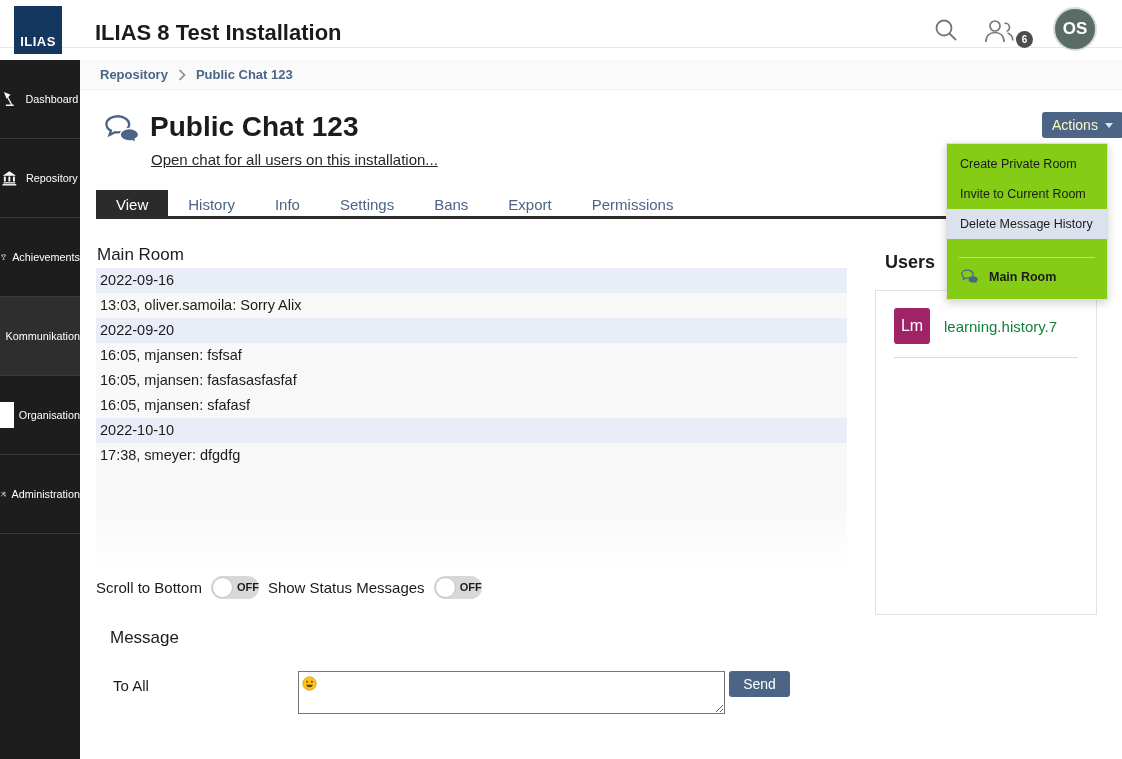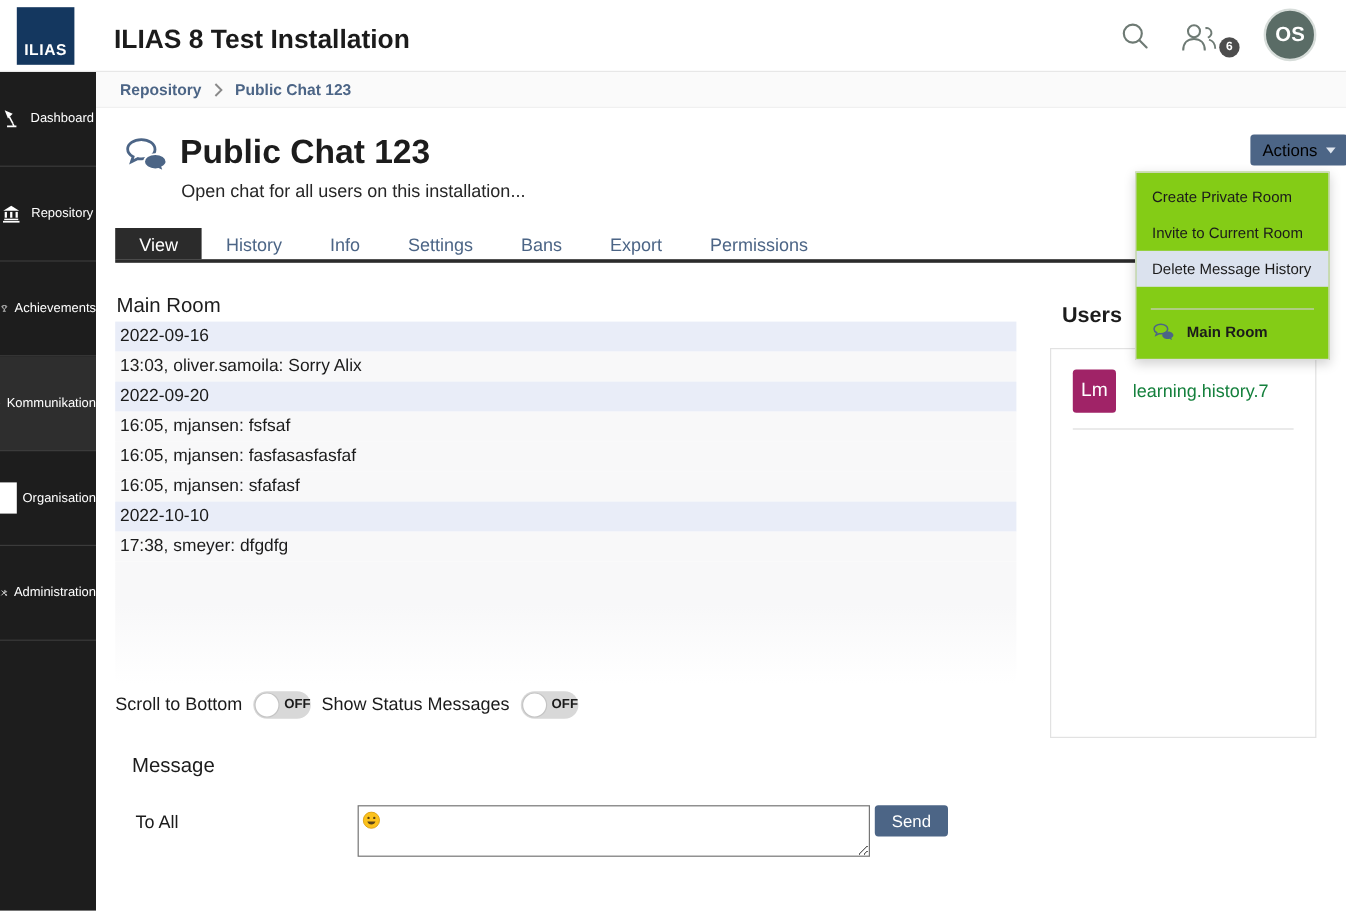--- a/index.html
+++ b/index.html
@@ -5,21 +5,21 @@
   :root{
     --accent:#4c6586; --dark:#2b2b2b; --sidebar-bg:#1d1d1d; --sidebar-active:#2e2e2e;
     --logo-navy:#14375f; --date-row:#e9edf8; --msg-row:#f8f8f9; --menu-highlight:#dbe2ee;
     --user-avatar:#a02367; --header-avatar:#5a6c66; --text:#161616;
   }
   *{box-sizing:border-box; margin:0; padding:0;}
   body{font-family:"Liberation Sans", sans-serif; background:#fff; color:var(--text);}
   .stage{position:relative; width:1122px; height:759px; overflow:hidden; background:#fff;}
 
   
-  .topbar{position:absolute; left:0; top:0; width:1122px; height:60px; background:#fff;
+  .topbar{position:absolute; left:0; top:0; width:1122px; height:48px; background:#fff;
           border-bottom:1px solid #e7e7e7; z-index:6;}
   .logo{position:absolute; left:14px; top:6px; width:48px; height:48px; background:var(--logo-navy);
         color:#fff; font-weight:bold; font-size:13px; letter-spacing:.5px;
         display:flex; align-items:flex-end; justify-content:center; padding-bottom:5px;}
   .app-title{position:absolute; left:95px; top:20px; font-size:22px; font-weight:bold; color:#1b1b1b;}
   .hdr-ico{position:absolute; top:16px;}
   .search-ico{left:932px;}
   .who-ico{left:982px;}
   .badge{position:absolute; left:1016px; top:31px; width:17px; height:17px; border-radius:50%;
          background:#4c4c4c; color:#fff; font-size:10px; font-weight:bold;
@@ -38,23 +38,23 @@
 
   
   .breadcrumb{position:absolute; left:80px; top:60px; width:1042px; height:30px; background:#fafafa;
               border-bottom:1px solid #f0f0f0; display:flex; align-items:center; gap:10px;
               padding-left:20px; font-size:13px; font-weight:600;}
   .crumb{color:var(--accent); cursor:pointer;}
 
   
   .title-icon{position:absolute; left:103px; top:114px;}
   .page-title{position:absolute; left:150px; top:111px; font-size:28px; font-weight:bold; color:#1c1c1c;}
-  .page-sub{position:absolute; left:151px; top:151px; font-size:15px; color:#262626;}
+  .page-sub{position:absolute; left:151px; top:151px; font-size:15px; color:#262626;text-decoration:underline;}
   .actions-btn{position:absolute; left:1042px; top:112px; height:26px; padding:0 10px; background:var(--accent);
-               color:#000000; font-size:14px; border:none; border-radius:3px; display:flex; align-items:center;
+               color:#fef9c3; font-size:14px; border:none; border-radius:3px; display:flex; align-items:center;
                gap:7px; cursor:pointer;}
   .caret{width:0; height:0; border-left:4px solid transparent; border-right:4px solid transparent;
          border-top:5px solid #dfe6ef;}
 
   
   .dropdown{position:absolute; left:946px; top:143px; width:162px; background:#84cc16;
             border:1px solid #ddd; box-shadow:0 3px 9px rgba(0,0,0,.18); z-index:30; padding:5px 0 8px;}
   .dd-item{font-size:12.5px; padding:8px 13px; color:#1b1b1b; cursor:pointer; white-space:nowrap;}
   .dd-item.hl{background:var(--menu-highlight);}
   .dd-gap{height:18px;}

